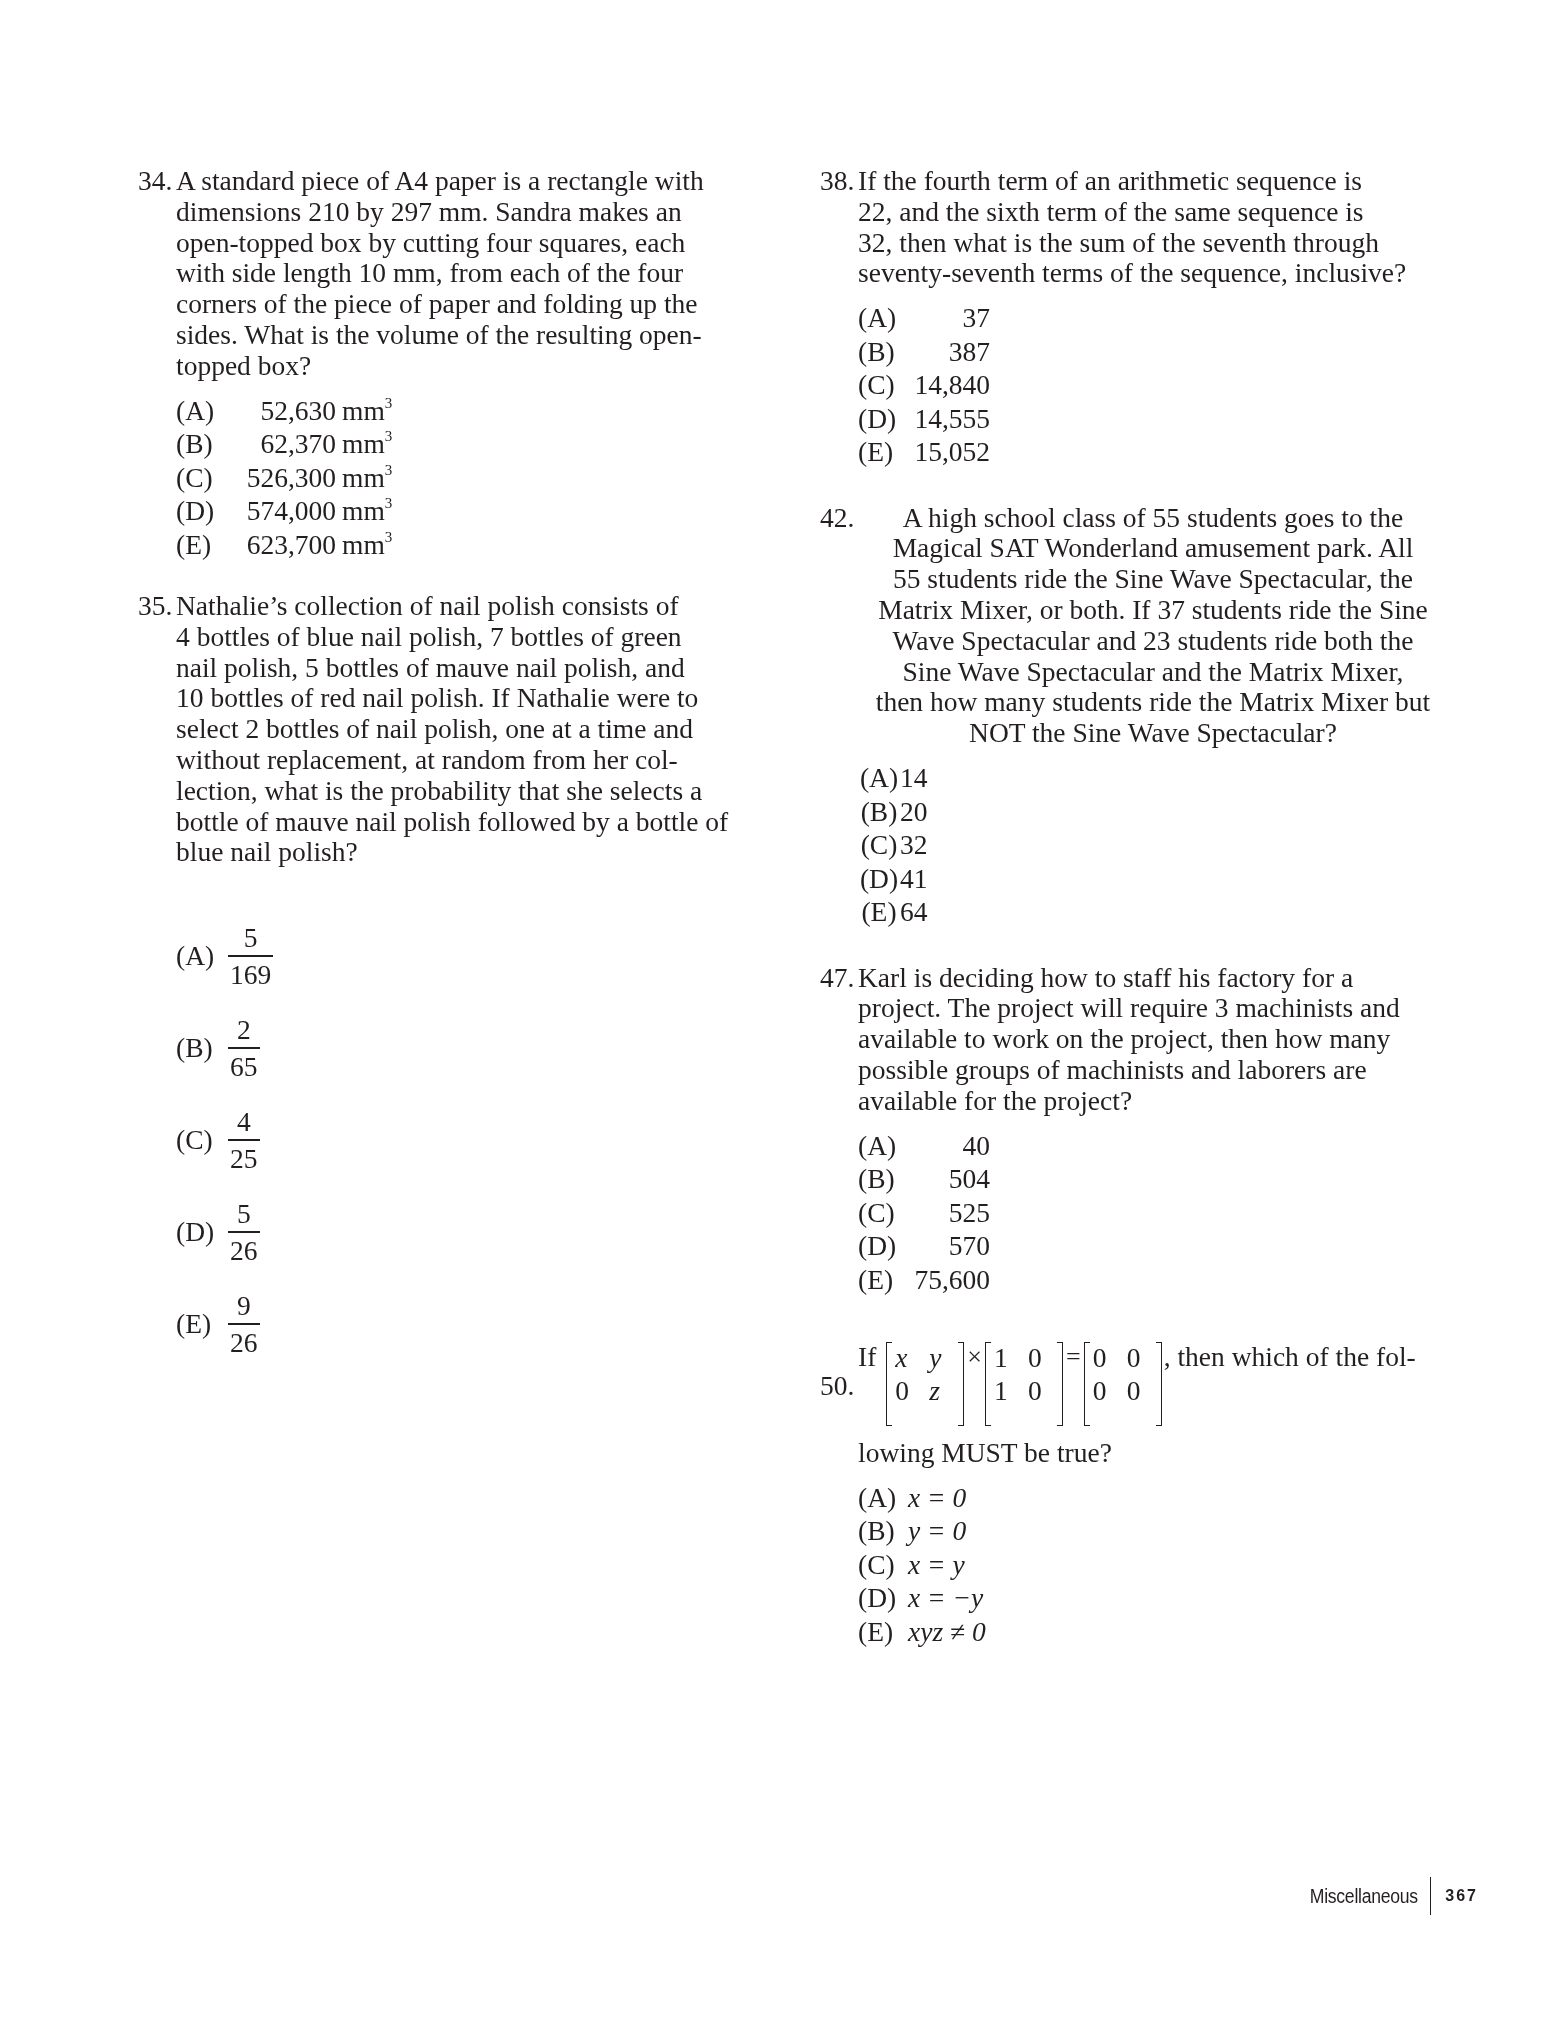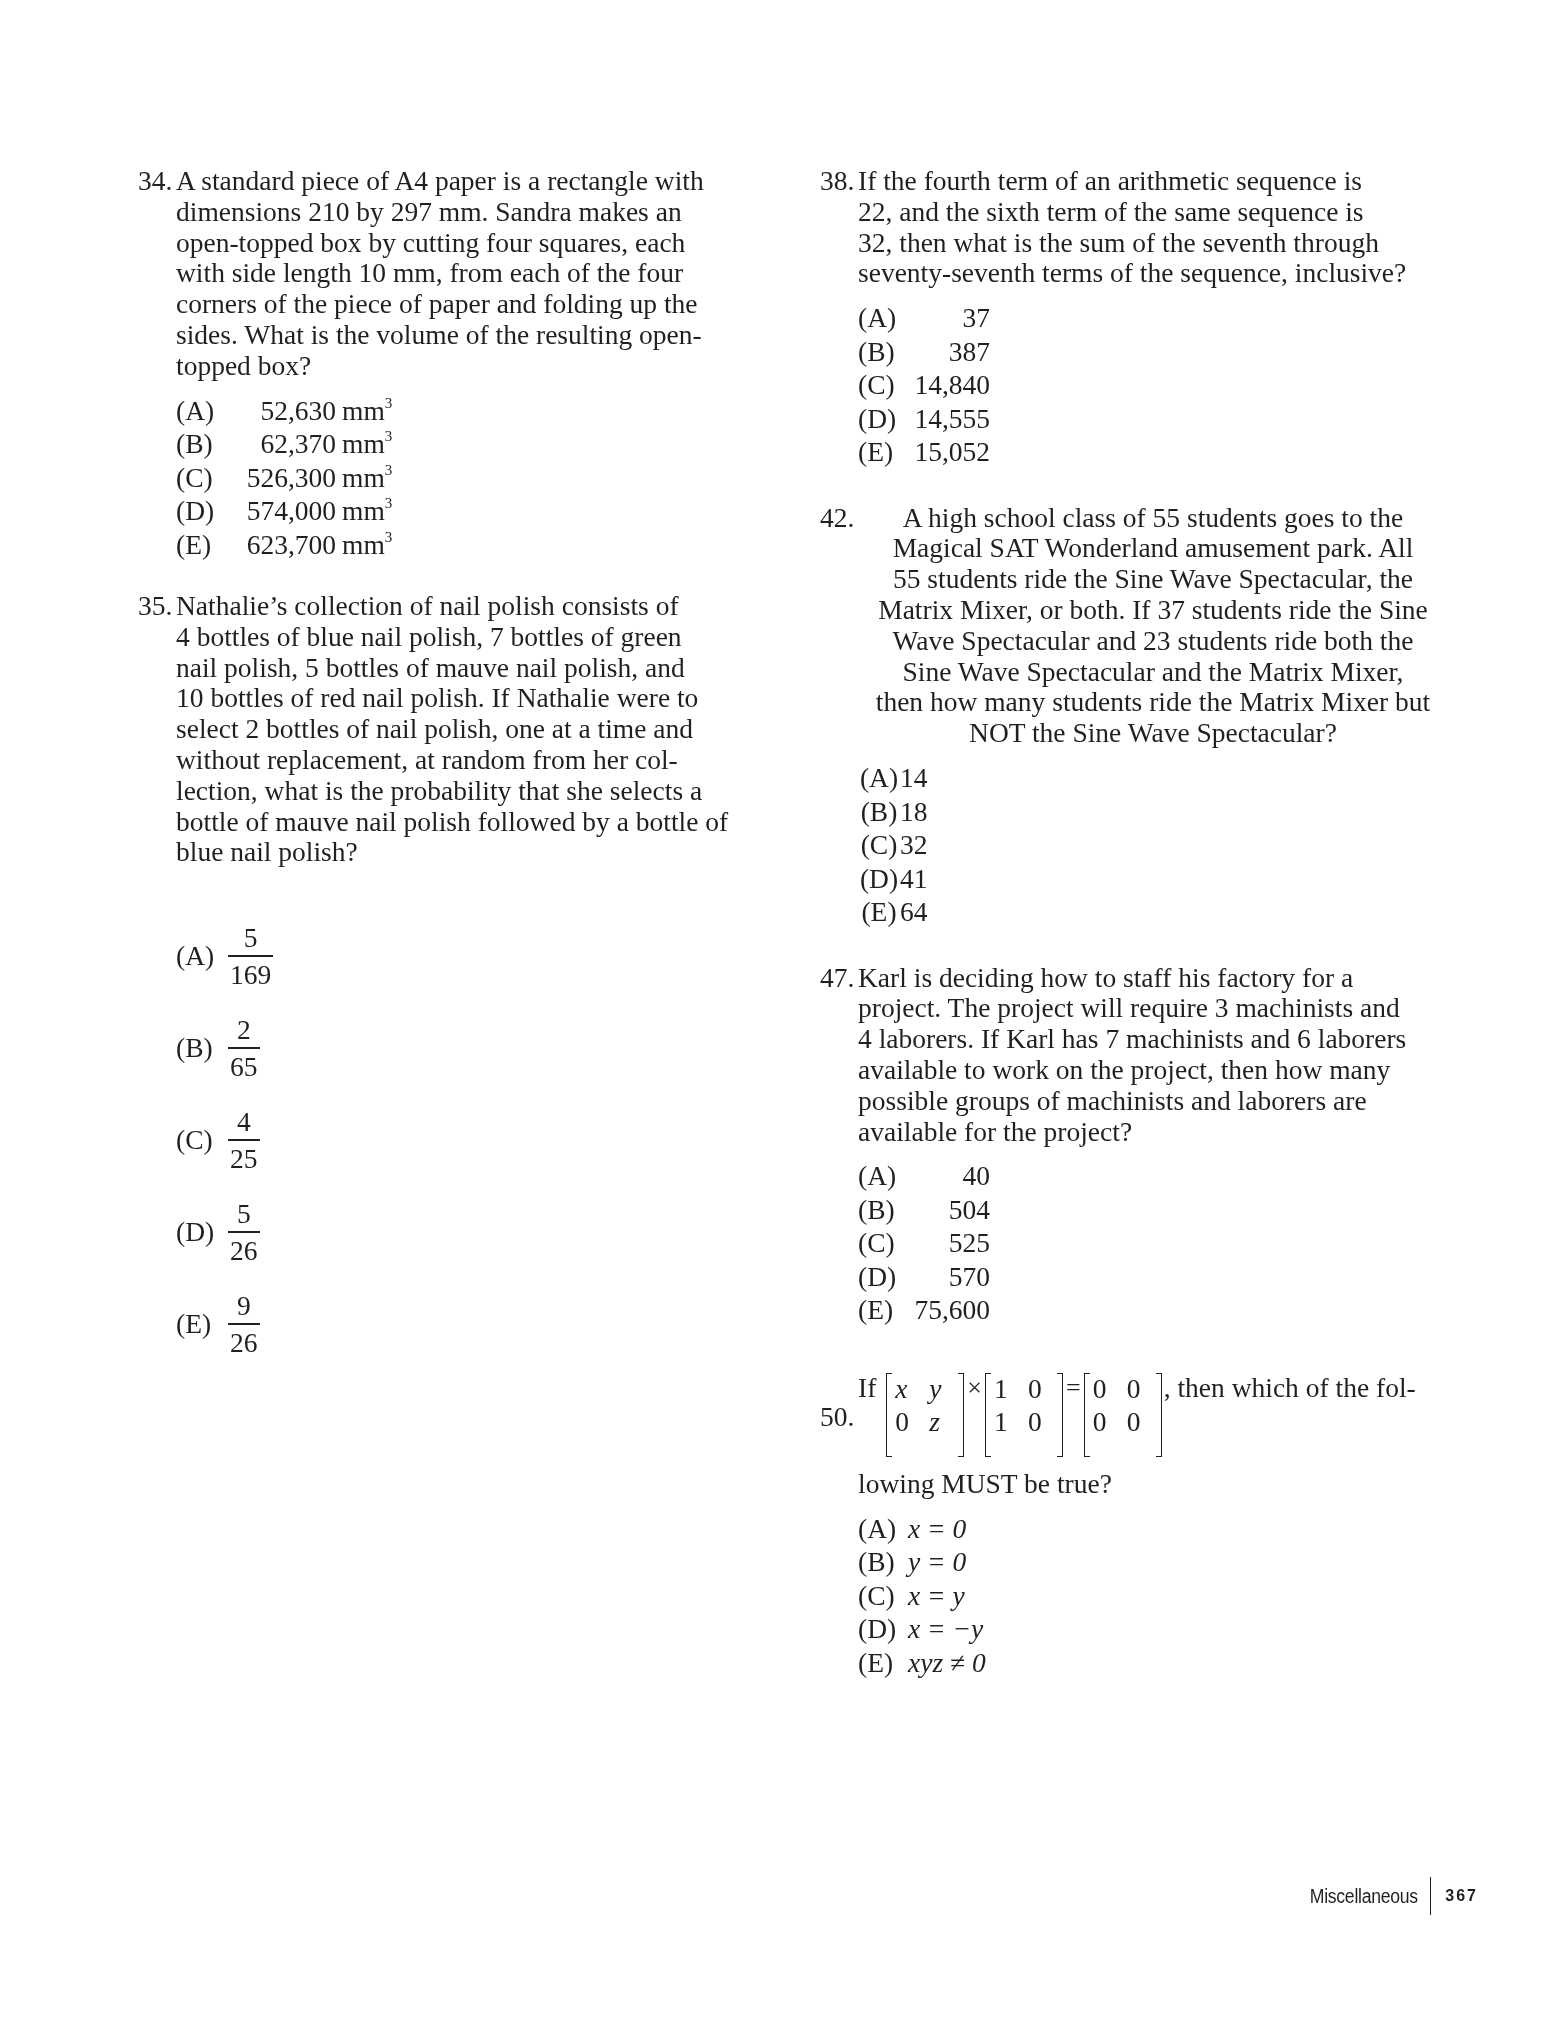--- a/index.html
+++ b/index.html
@@ -332,21 +332,21 @@
         <div>then how many students ride the Matrix Mixer but</div>
         <div>NOT the Sine Wave Spectacular?</div>
       </div>
       <div class="choices">
         <div class="choice">
           <span class="choice-label">(A)</span>
           <span>14</span>
         </div>
         <div class="choice">
           <span class="choice-label">(B)</span>
-          <span>18</span>
+          <span>20</span>
         </div>
         <div class="choice">
           <span class="choice-label">(C)</span>
           <span>32</span>
         </div>
         <div class="choice">
           <span class="choice-label">(D)</span>
           <span>41</span>
         </div>
         <div class="choice">
@@ -356,21 +356,20 @@
       </div>
     </div>
   </div>
 
   <div class="question" id="q47">
     <span class="q-num">47.</span>
     <div class="q-body">
       <div class="q-text">
         <div>Karl is deciding how to staff his factory for a</div>
         <div>project. The project will require 3 machinists and</div>
-        <div>4 laborers. If Karl has 7 machinists and 6 laborers</div>
         <div>available to work on the project, then how many</div>
         <div>possible groups of machinists and laborers are</div>
         <div>available for the project?</div>
       </div>
       <div class="choices">
         <div class="choice">
           <span class="choice-label">(A)</span>
           <span class="choice-value">40</span>
         </div>
         <div class="choice">

